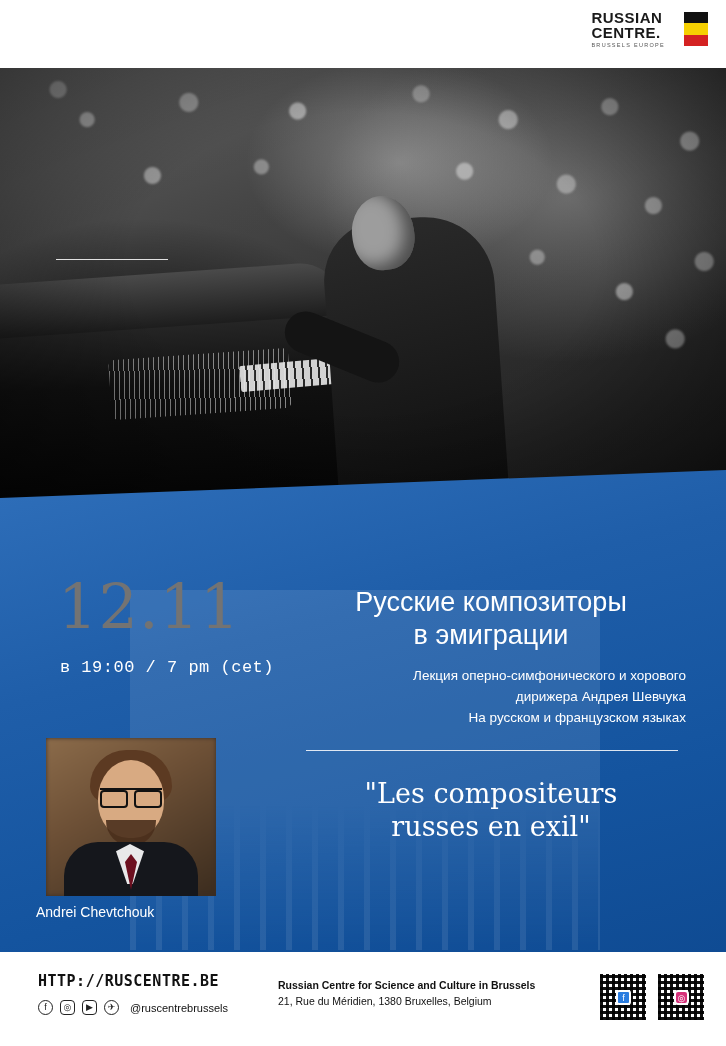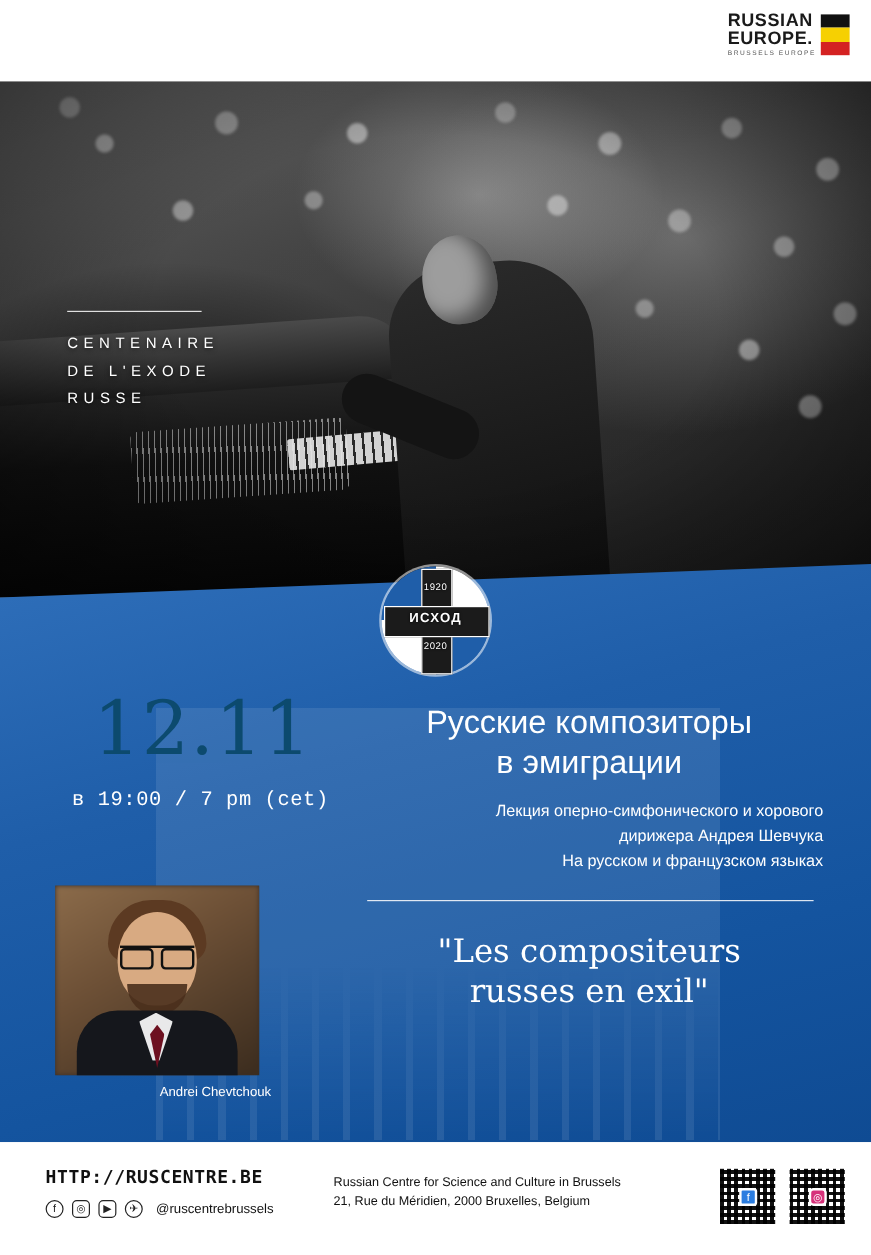--- a/index.html
+++ b/index.html
@@ -24,21 +24,21 @@
     width: 726px;
     height: 68px;
     background: #ffffff;
   }
   .rc-logo {
     position: absolute;
     right: 18px;
     top: 10px;
     display: flex;
     align-items: flex-start;
-    gap: 4px;
+    gap: 19px;
   }
   .rc-flag {
     width: 24px;
     height: 34px;
     display: flex;
     flex-direction: column;
     margin-top: 2px;
   }
   .rc-flag span { flex: 1; display: block; }
   .rc-flag .b { background: #111111; }
@@ -257,24 +257,24 @@
     letter-spacing: .5px;
     z-index: 3;
     text-shadow: 0 0 2px #000;
   }
   .emblem-y1 { left: 0; top: 13px; }
   .emblem-y2 { left: 0; top: 62px; }
 
   
   .date {
     position: absolute;
-    left: 44px; top: 576px;
+    left: 58px; top: 576px;
     width: 250px;
-    text-align: center;
-    color: #0c4a6e;
+    text-align: left;
+    color: #737373;
     font-family: "DejaVu Serif", serif;
     font-size: 62px;
     letter-spacing: 1px;
     line-height: 1;
   }
   .time {
     position: absolute;
     left: 42px; top: 658px;
     width: 250px;
     text-align: center;
@@ -354,23 +354,23 @@
     position: absolute;
     left: 79px; top: 116px;
     width: 12px; height: 36px;
     background: #6d1020;
     clip-path: polygon(50% 0, 100% 22%, 50% 100%, 0 22%);
   }
   .portrait-caption {
     position: absolute;
     left: 36px; top: 904px;
     width: 190px;
-    text-align: right;
-    color: #ffffff;
-    font-size: 11px;
+    text-align: left;
+    color: #ffffff;
+    font-size: 14px;
   }
 
   
   .title-ru {
     position: absolute;
     left: 296px; top: 586px;
     width: 390px;
     text-align: center;
     color: #ffffff;
     font-family: Liberation Sans, sans-serif;
@@ -451,21 +451,21 @@
     font-size: 11px;
     color: #111;
   }
   .addr {
     position: absolute;
     left: 278px; top: 25px;
     color: #111111;
     font-size: 10.5px;
     line-height: 1.55;
   }
-  .addr .b { font-weight: normal; }
+  .addr .b { font-weight: bold; }
   .qr {
     position: absolute;
     top: 22px;
     width: 46px; height: 46px;
     background-color: #ffffff;
     background-image:
       repeating-linear-gradient(90deg, #111 0 3px, #fff 3px 6px),
       repeating-linear-gradient(0deg, #111 0 3px, #fff 3px 6px);
     background-blend-mode: multiply;
   }
@@ -487,21 +487,21 @@
 </style>
 </head>
 <body>
 
 <div class="poster">
 
   <div class="top-bar">
     <div class="rc-logo">
       <div class="rc-text">
         <div class="l1">RUSSIAN</div>
-        <div class="l2">EUROPE.</div>
+        <div class="l2">CENTRE.</div>
         <div class="l3">BRUSSELS EUROPE</div>
       </div>
       <div class="rc-flag">
         <span class="b"></span>
           <span class="y"></span>
           <span class="r"></span>
       </div>
     </div>
   </div>
 
@@ -511,35 +511,26 @@
     <div class="piano-body"></div>
     <div class="piano-lid"></div>
     <div class="piano-strings"></div>
     <div class="piano-keys"></div>
     <div class="pianist-body"></div>
     <div class="pianist-head"></div>
     <div class="pianist-arm"></div>
     <div class="photo-vignette"></div>
 
     <div class="exodus-rule"></div>
-    <div class="exodus-fr" style="white-space:pre-line">CENTENAIRE
-DE L'EXODE
-RUSSE</div>
   </div>
 
   <div class="blue">
     <div class="blue-ghost"></div>
   </div>
 
-  <div class="emblem">
-    <div class="emblem-cross"></div>
-    <div class="emblem-y1">1920</div>
-    <div class="emblem-word">ИСХОД</div>
-    <div class="emblem-y2">2020</div>
-  </div>
 
   <div class="date">12.11</div>
   <div class="time">в 19:00 / 7 pm (cet)</div>
 
   <div class="portrait">
     <div class="portrait-bg"></div>
     <div class="p-hair"></div>
     <div class="p-head"></div>
     <div class="p-glasses"></div>
     <div class="p-beard"></div>
@@ -564,21 +555,21 @@
     <div class="social">
       <span class="sicon">f</span>
       <span class="sicon sq">◎</span>
       <span class="sicon sq">▶</span>
       <span class="sicon">✈</span>
       <span class="social-handle">@ruscentrebrussels</span>
     </div>
 
     <div class="addr">
       <div class="b">Russian Centre for Science and Culture in Brussels</div>
-      <div>21, Rue du Méridien, 2000 Bruxelles, Belgium</div>
+      <div>21, Rue du Méridien, 1380 Bruxelles, Belgium</div>
     </div>
 
     <div class="qr qr1">
       <span class="qr-badge">f</span>
     </div>
     <div class="qr qr2">
       <span class="qr-badge ig">◎</span>
     </div>
   </div>
 

